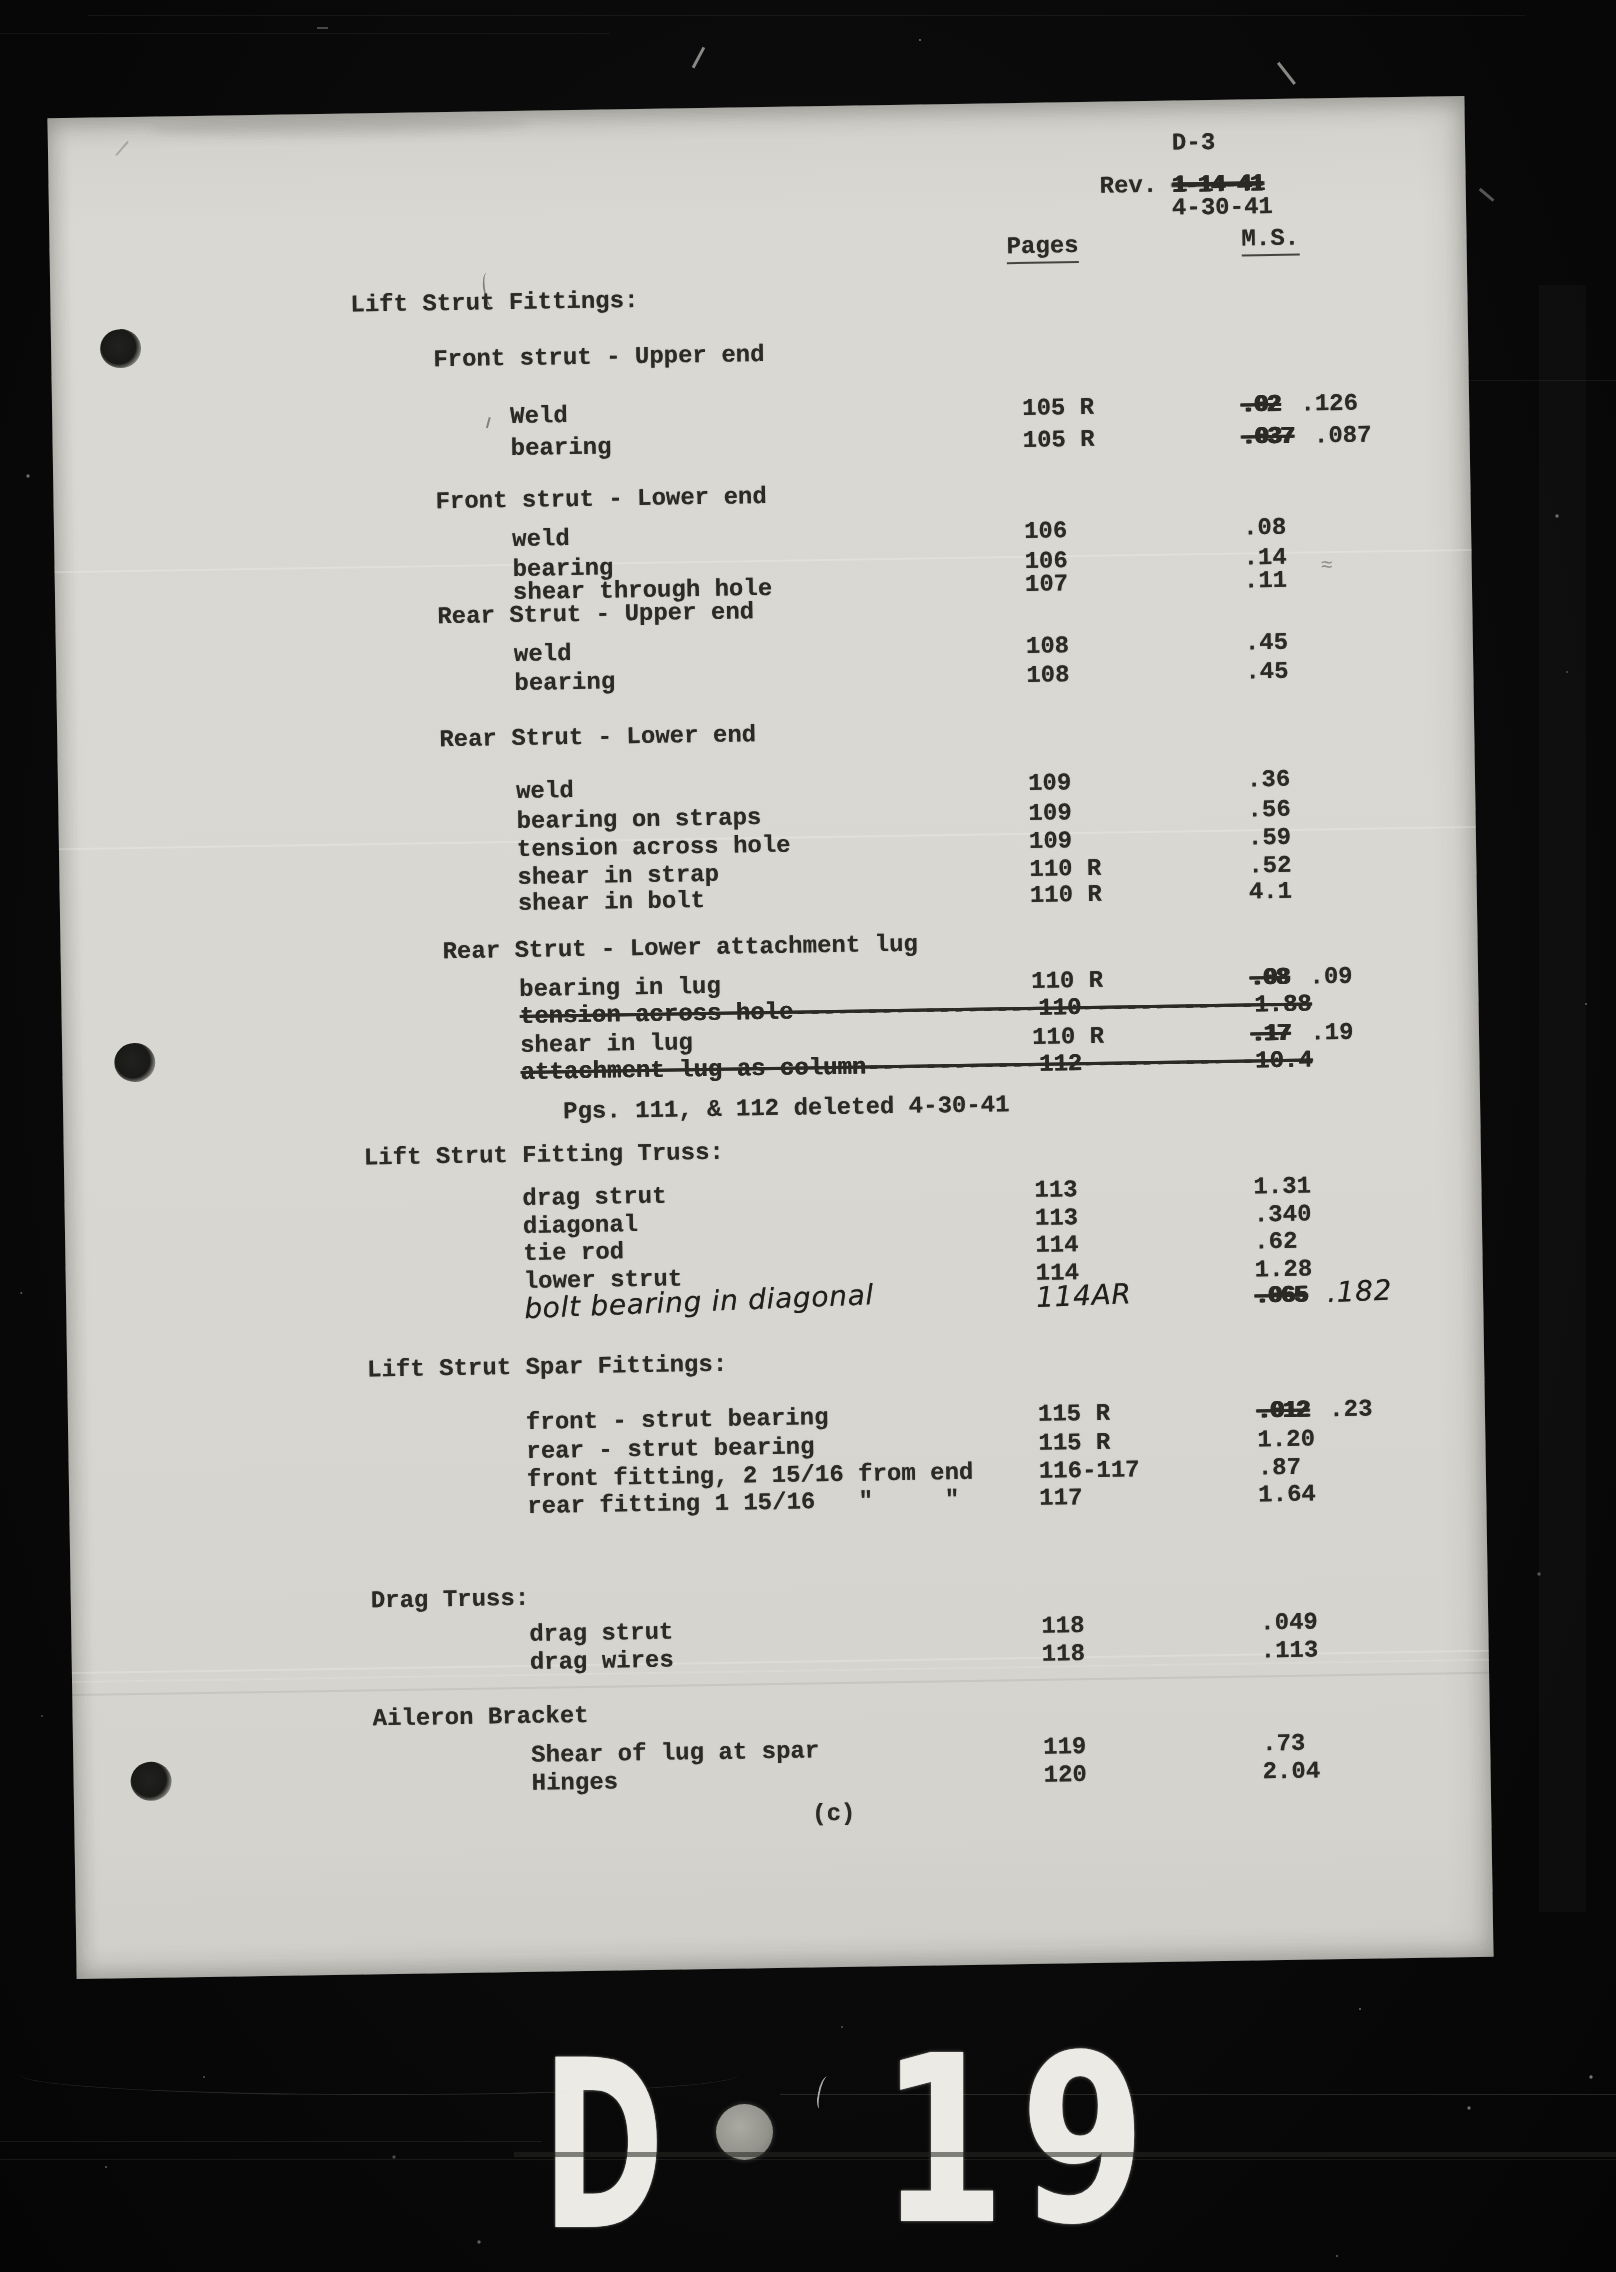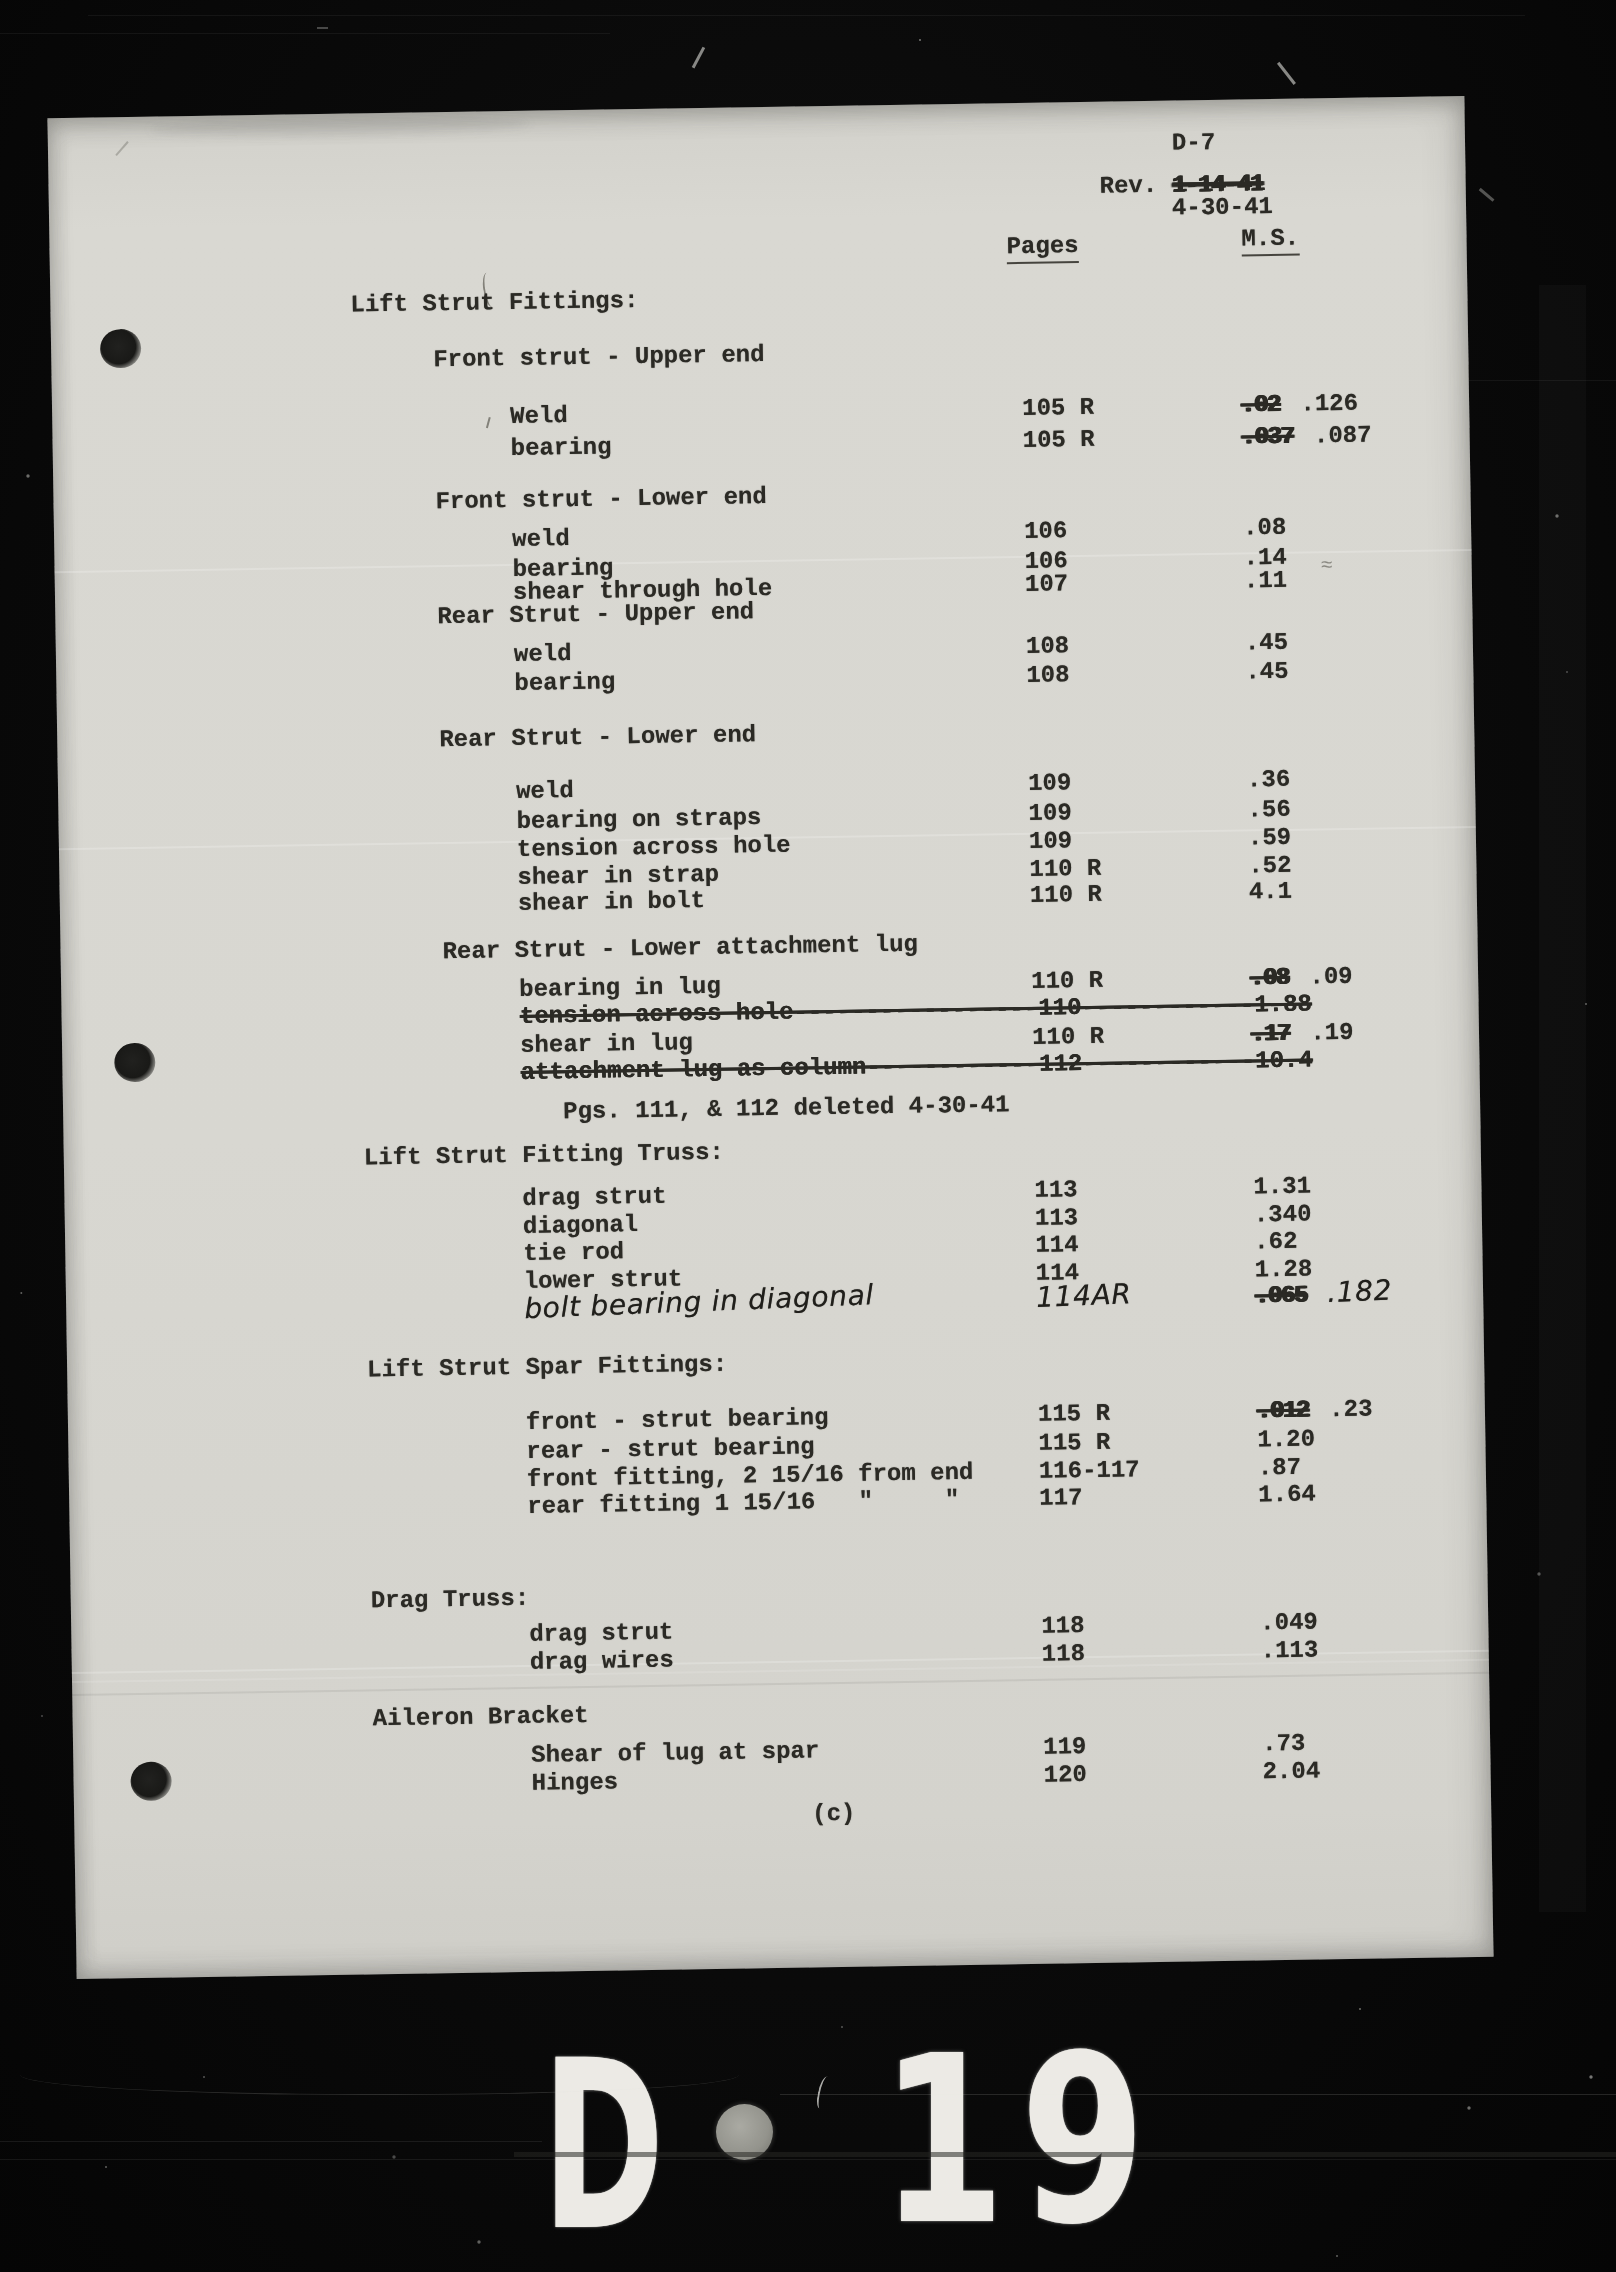--- a/index.html
+++ b/index.html
@@ -100,21 +100,21 @@
     <div class="streak" style="top:1554px;"></div>
     <div class="streak" style="top:1563px;opacity:.35;"></div>
     <div class="streak dark" style="top:1576px;"></div>
     <div class="smudge" style="left:102px;top:4.1px;width:380px;height:17.6px;"></div>
 
     <div class="pencil" style="left:433px;top:161px;width:11px;height:35px;border-radius:60% 0 0 50%;transform:rotate(-10deg);"></div>
     <div class="pencil" style="left:435px;top:306px;width:1.4px;height:11px;transform:rotate(16deg);"></div>
     <div class="pencil" style="left:73px;top:23px;width:1.4px;height:17.6px;transform:rotate(42deg);opacity:.5;"></div>
     <div class="tilde" style="left:1266px;top:456px;">≈</div>
 
-    <div class="ink hpos" style="left:1124px;top:28.5px;">D-7</div>
+    <div class="ink hpos" style="left:1124px;top:28.5px;">D-3</div>
     <div class="ink hpos" style="left:1051px;top:71px;"><span>Rev.</span><span class="struckdate">1-14-41</span></div>
     <div class="ink hpos" style="left:1123px;top:94px;">4-30-41</div>
     <div class="ink hpos underl" style="left:957px;top:130px;">Pages</div>
     <div class="ink hpos underl" style="left:1192px;top:126px;">M.S.</div>
 
     <div class="ink" style="position:absolute;left:0;top:0;width:100%;height:100%;"><div class="line h1" style="top: 178px;">Lift Strut Fittings:</div><div class="line h2" style="top: 234px;">Front strut - Upper end</div><div class="line row" style="top: 292px;"><span class="c-label">Weld</span><span class="c-pages">105 R</span><span class="c-ms"><span class="struck">.02</span><span class="msval">.126</span></span></div><div class="line row" style="top: 324px;"><span class="c-label">bearing</span><span class="c-pages">105 R</span><span class="c-ms"><span class="struck">.037</span><span class="msval">.087</span></span></div><div class="line h2" style="top: 376px;">Front strut - Lower end</div><div class="line row" style="top: 415px;"><span class="c-label">weld</span><span class="c-pages">106</span><span class="c-ms"><span class="msval">.08</span></span></div><div class="line row" style="top: 445px;"><span class="c-label">bearing</span><span class="c-pages">106</span><span class="c-ms"><span class="msval">.14</span></span></div><div class="line row" style="top: 468px;"><span class="c-label">shear through hole</span><span class="c-pages">107</span><span class="c-ms"><span class="msval">.11</span></span></div><div class="line h2" style="top: 491px;">Rear Strut - Upper end</div><div class="line row" style="top: 530px;"><span class="c-label">weld</span><span class="c-pages">108</span><span class="c-ms"><span class="msval">.45</span></span></div><div class="line row" style="top: 559px;"><span class="c-label">bearing</span><span class="c-pages">108</span><span class="c-ms"><span class="msval">.45</span></span></div><div class="line h2" style="top: 614px;">Rear Strut - Lower end</div><div class="line row" style="top: 667px;"><span class="c-label">weld</span><span class="c-pages">109</span><span class="c-ms"><span class="msval">.36</span></span></div><div class="line row" style="top: 697px;"><span class="c-label">bearing on straps</span><span class="c-pages">109</span><span class="c-ms"><span class="msval">.56</span></span></div><div class="line row" style="top: 725px;"><span class="c-label">tension across hole</span><span class="c-pages">109</span><span class="c-ms"><span class="msval">.59</span></span></div><div class="line row" style="top: 753px;"><span class="c-label">shear in strap</span><span class="c-pages">110 R</span><span class="c-ms"><span class="msval">.52</span></span></div><div class="line row" style="top: 779px;"><span class="c-label">shear in bolt</span><span class="c-pages">110 R</span><span class="c-ms"><span class="msval">4.1</span></span></div><div class="line h2" style="top: 826px;">Rear Strut - Lower attachment lug</div><div class="line row" style="top: 865px;"><span class="c-label">bearing in lug</span><span class="c-pages">110 R</span><span class="c-ms"><span class="struck">.08</span><span class="msval">.09</span></span></div><div class="line deleted" style="top: 892px;"><span class="delline">tension across hole-----------------110------------1.88</span></div><div class="line row" style="top: 921px;"><span class="c-label">shear in lug</span><span class="c-pages">110 R</span><span class="c-ms"><span class="struck">.17</span><span class="msval">.19</span></span></div><div class="line deleted" style="top: 948px;"><span class="delline">attachment lug as column------------112------------10.4</span></div><div class="line note" style="top: 988px;">Pgs. 111, &amp; 112 deleted 4-30-41</div><div class="line h1" style="top: 1031px;">Lift Strut Fitting Truss:</div><div class="line row" style="top: 1074px;"><span class="c-label">drag strut</span><span class="c-pages">113</span><span class="c-ms"><span class="msval">1.31</span></span></div><div class="line row" style="top: 1102px;"><span class="c-label">diagonal</span><span class="c-pages">113</span><span class="c-ms"><span class="msval">.340</span></span></div><div class="line row" style="top: 1129px;"><span class="c-label">tie rod</span><span class="c-pages">114</span><span class="c-ms"><span class="msval">.62</span></span></div><div class="line row" style="top: 1157px;"><span class="c-label">lower strut</span><span class="c-pages">114</span><span class="c-ms"><span class="msval">1.28</span></span></div><div class="line row" style="top: 1180px;"><span class="c-label hw">bolt bearing in diagonal</span><span class="c-pages hw">114AR</span><span class="c-ms"><span class="struck">.065</span><span class="hw">.182</span></span></div><div class="line h1" style="top: 1243px;">Lift Strut Spar Fittings:</div><div class="line row" style="top: 1298px;"><span class="c-label">front - strut bearing</span><span class="c-pages">115 R</span><span class="c-ms"><span class="struck">.012</span><span class="msval">.23</span></span></div><div class="line row" style="top: 1327px;"><span class="c-label">rear - strut bearing</span><span class="c-pages">115 R</span><span class="c-ms"><span class="msval">1.20</span></span></div><div class="line row" style="top: 1355px;"><span class="c-label">front fitting, 2 15/16 from end</span><span class="c-pages">116-117</span><span class="c-ms"><span class="msval">.87</span></span></div><div class="line row" style="top: 1382px;"><span class="c-label">rear fitting 1 15/16   "     "</span><span class="c-pages">117</span><span class="c-ms"><span class="msval">1.64</span></span></div><div class="line h1" style="top: 1474px;">Drag Truss:</div><div class="line row" style="top: 1510px;"><span class="c-label">drag strut</span><span class="c-pages">118</span><span class="c-ms"><span class="msval">.049</span></span></div><div class="line row" style="top: 1538px;"><span class="c-label">drag wires</span><span class="c-pages">118</span><span class="c-ms"><span class="msval">.113</span></span></div><div class="line h1" style="top: 1592px;">Aileron Bracket</div><div class="line row" style="top: 1631px;"><span class="c-label">Shear of lug at spar</span><span class="c-pages">119</span><span class="c-ms"><span class="msval">.73</span></span></div><div class="line row" style="top: 1659px;"><span class="c-label">Hinges</span><span class="c-pages">120</span><span class="c-ms"><span class="msval">2.04</span></span></div><div class="line note_center" style="top: 1694px;">(c)</div></div>
   </div>
 
   <div>
     <span class="stencil" id="st-d" style="position:absolute;">D</span>

